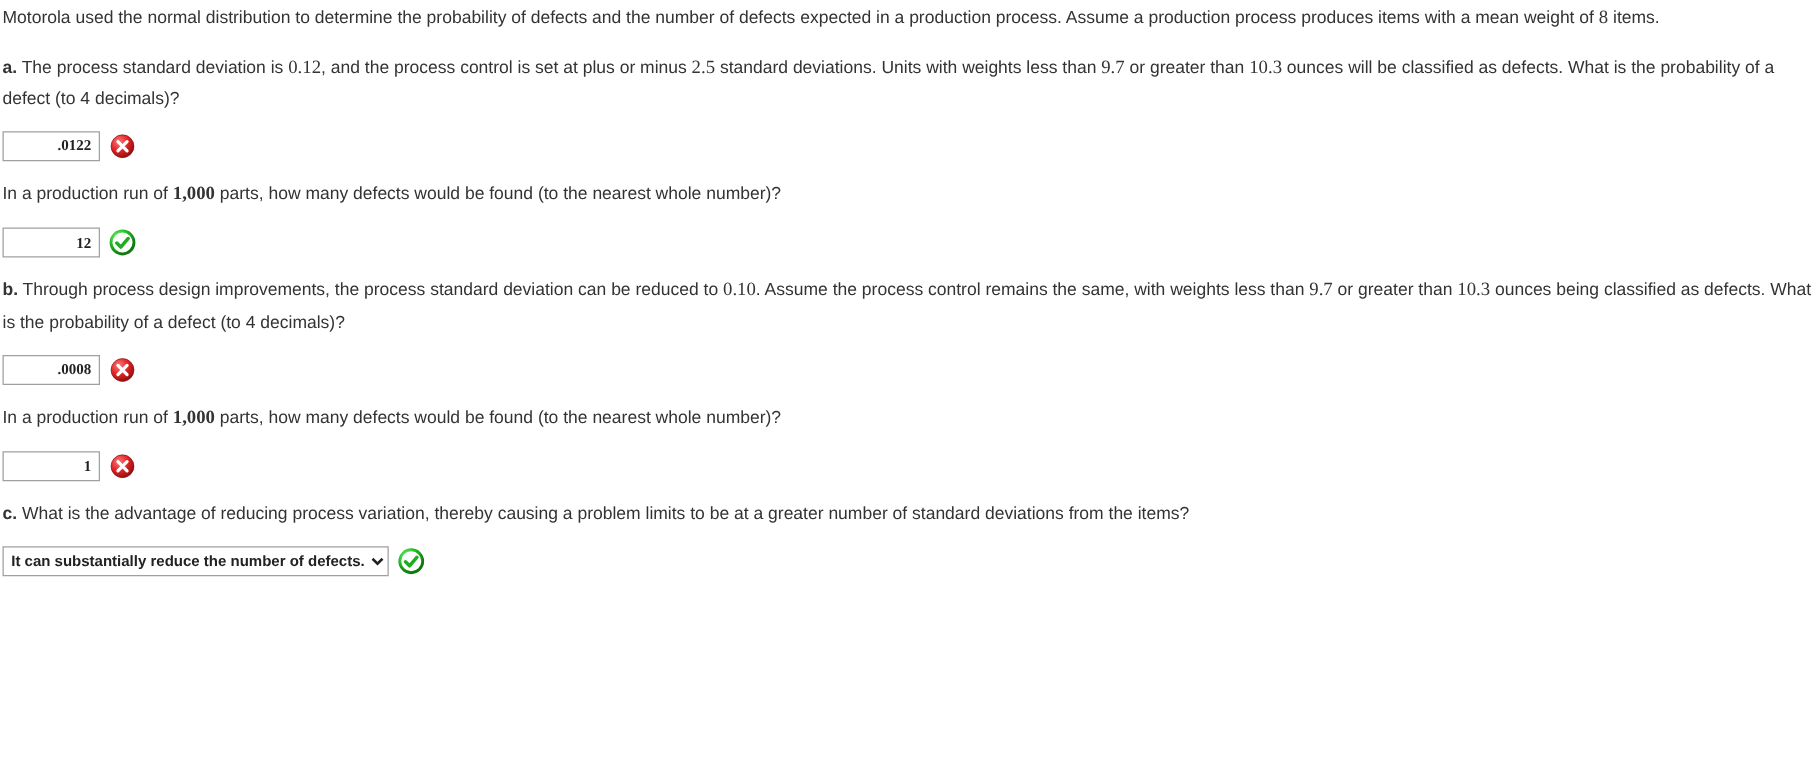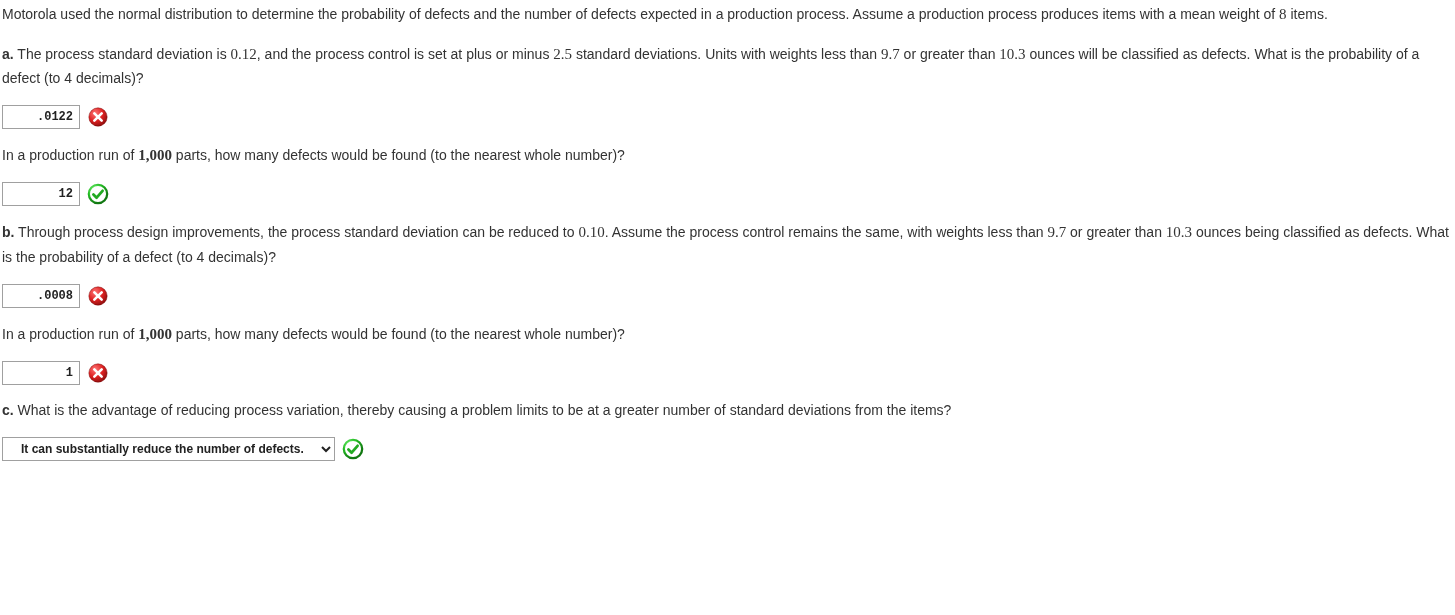--- a/index.html
+++ b/index.html
@@ -28,35 +28,35 @@
     .answer-row {
       display: flex;
       align-items: center;
       gap: 6px;
       margin-bottom: 14px;
     }
     .answer-input {
       width: 78px;
       height: 24px;
       border: 1px solid #a0a0a0;
-      font-family: Liberation Mono, monospace;
+      font-family: Liberation Serif, serif;
       font-size: 12px;
       font-weight: bold;
       text-align: right;
       padding: 2px 6px;
       background: #fff;
       color: #222;
     }
     .select-input {
       height: 24px;
       border: 1px solid #a0a0a0;
       font-family: Verdana, Geneva, sans-serif;
       font-size: 12px;
       font-weight: bold;
-      padding: 2px 14px;
+      padding: 2px 2px;
       background: #fff;
       color: #222;
     }
     .icon {
       width: 24px;
       height: 24px;
       display: inline-flex;
       align-items: center;
       justify-content: center;
     }

